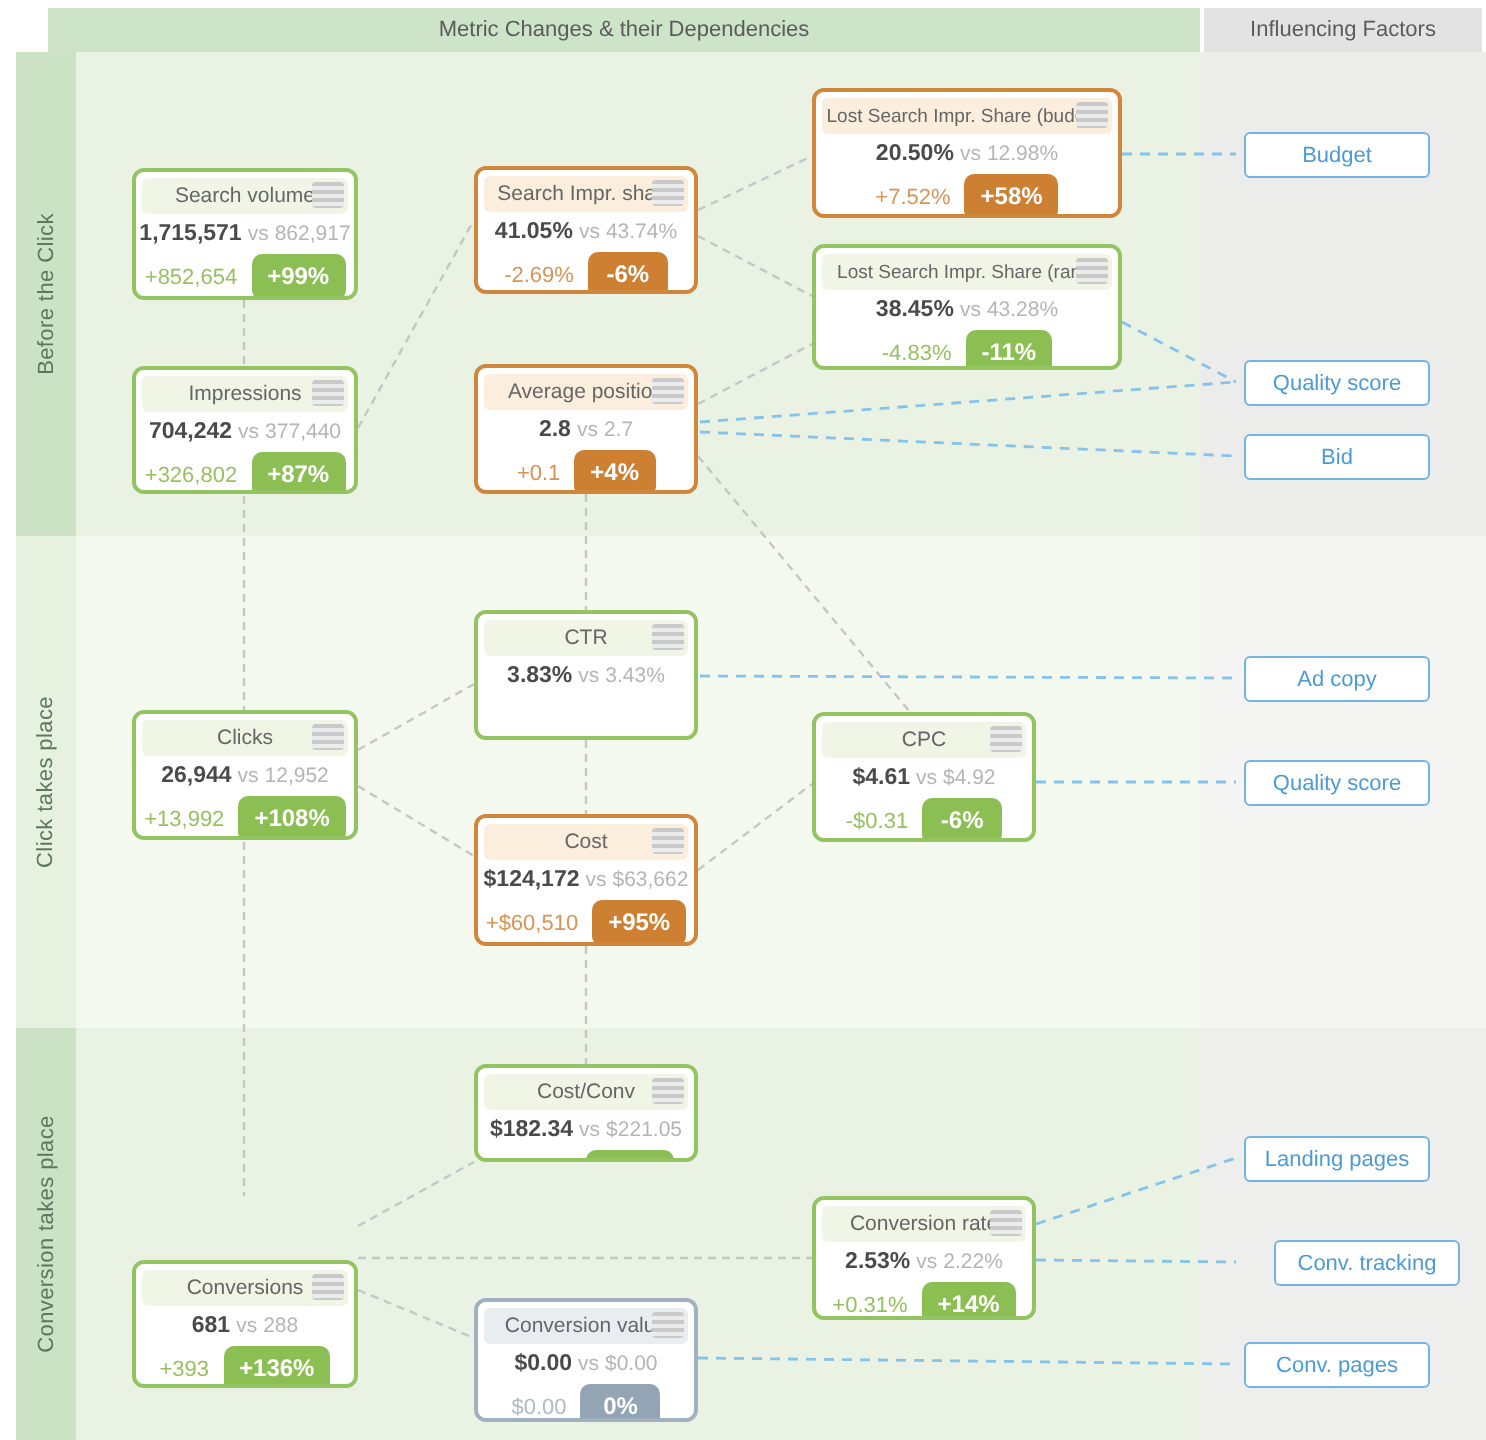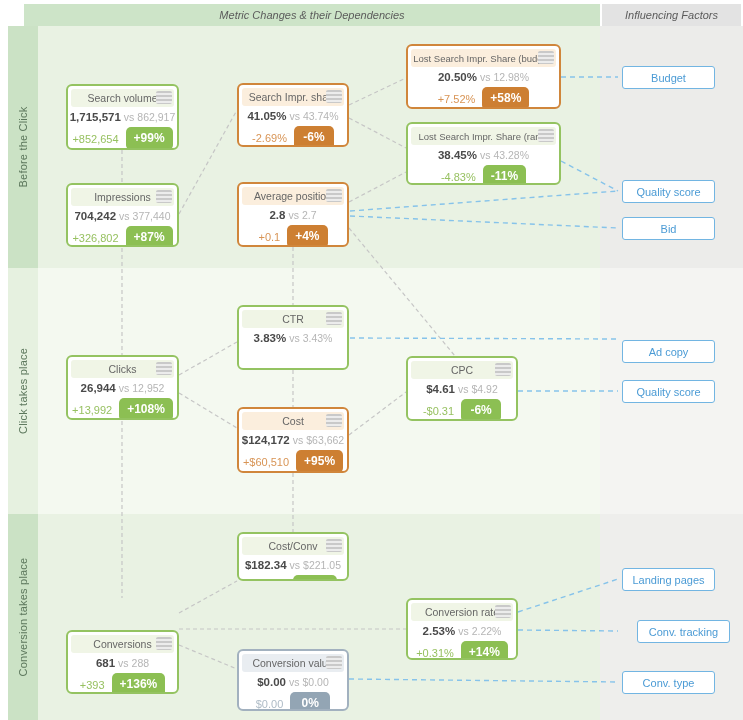--- a/index.html
+++ b/index.html
@@ -1,20 +1,20 @@
 <!DOCTYPE html>
 <html><head>
 <meta charset="utf-8">
 <style>
   html,body{margin:0;padding:0;background:#ffffff;}
   .stage{position:relative;width:743px;height:720px;background:#ffffff;overflow:hidden;
          font-family:"Liberation Sans",sans-serif;}
   
   .hdr{position:absolute;top:4px;height:22px;display:flex;align-items:center;justify-content:center;
-       font-size:11px;color:#5b5b5b;font-style:italic;}
+       font-size:11px;color:#5b5b5b;}
   .hdr-main{left:24px;width:576px;background:#cde4c8;}
   .hdr-right{left:602px;width:139px;background:#e3e3e3;}
   
   .bandbg{position:absolute;}
   .strip{left:8px;width:30px;}
   .mainb{left:38px;width:562px;}
   .grayb{left:600px;width:143px;}
   .b1{top:26px;height:242px;}
   .b2{top:268px;height:246px;}
   .b3{top:514px;height:206px;}
@@ -350,29 +350,29 @@
 
   <div class="factor" style="top:66px;">
       <span>Budget</span>
     </div>
   <div class="factor" style="top:180px;">
       <span>Quality score</span>
     </div>
   <div class="factor" style="top:217px;">
       <span>Bid</span>
     </div>
-  <div class="factor" style="top:340px;">
+  <div class="factor" style="top:328px;">
       <span>Ad copy</span>
     </div>
   <div class="factor" style="top:380px;">
       <span>Quality score</span>
     </div>
   <div class="factor" style="top:568px;">
       <span>Landing pages</span>
     </div>
   <div class="factor" style="top:620px;margin-left:15px;">
       <span>Conv. tracking</span>
     </div>
   <div class="factor" style="top:671px;">
-      <span>Conv. type</span>
+      <span>Conv. pages</span>
     </div>
 
 </div>
 
 </body></html>

